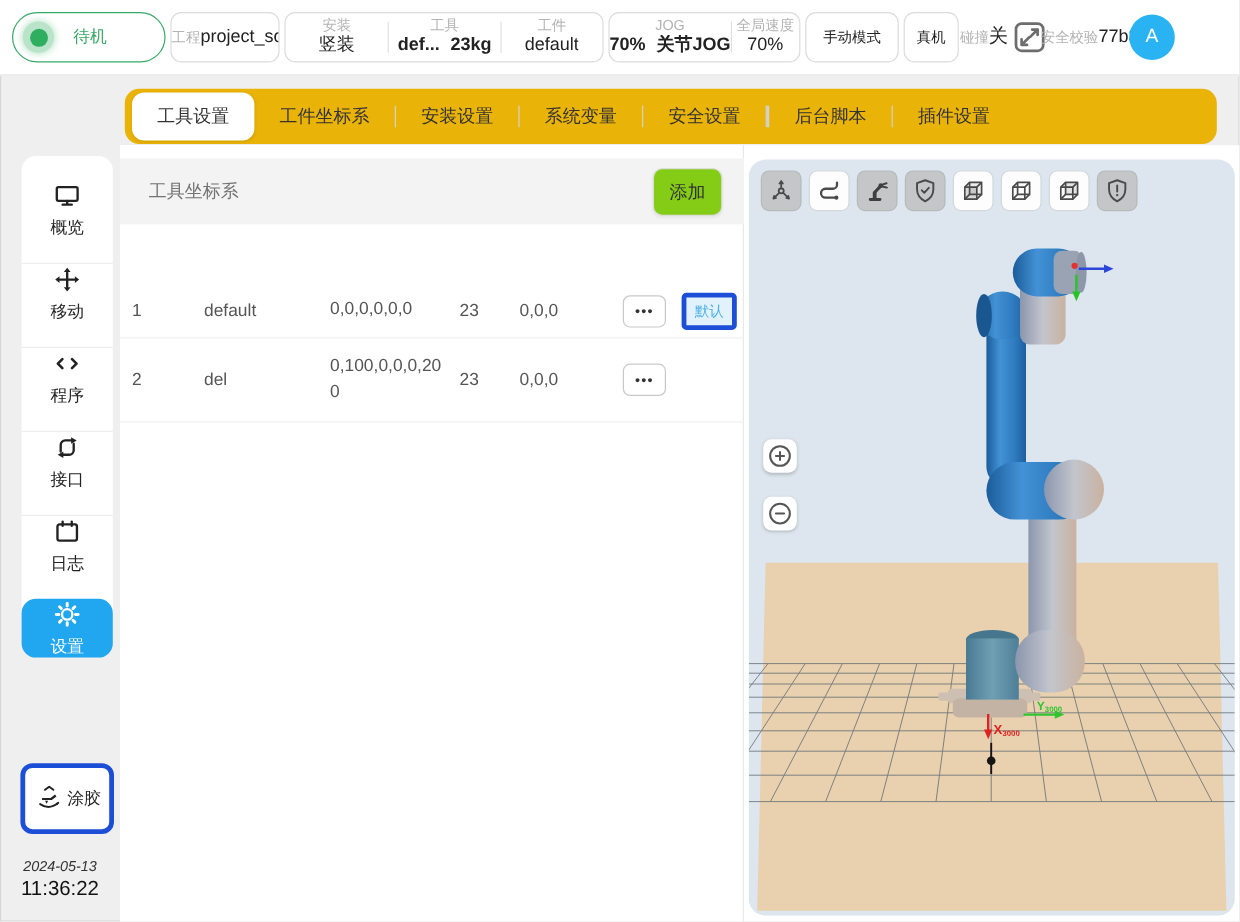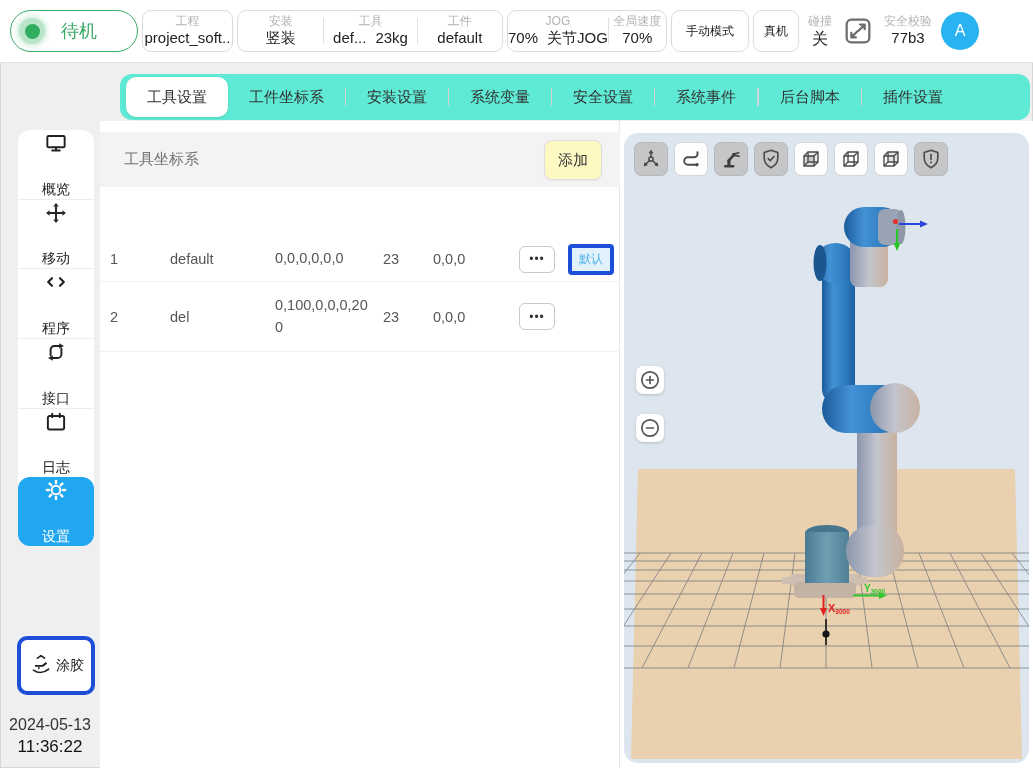--- a/index.html
+++ b/index.html
@@ -6,59 +6,59 @@
   html,body { width:1033px; height:768px; }
   body { font-family:"Liberation Sans","DejaVu Sans",sans-serif; background:#efefef; color:#222; overflow:hidden; }
   #app { position:relative; width:1033px; height:768px; background:#efefef; outline:1px solid #d6d6d6; outline-offset:-1px; }
 
   
   .topbar { position:absolute; left:0; top:0; width:1033px; height:63px; background:#fff;
             border-bottom:1px solid #e3e3e3; display:flex; align-items:center; gap:4px; padding:0 6px 0 10px; }
   .pill { height:42px; border:1.5px solid #3aa968; border-radius:21px; display:flex; align-items:center; gap:16px; padding:0 18px 0 8px; width:128px; background:#fff; }
   .dot-wrap { width:26px; height:26px; border-radius:50%; background:#b9e4c9; display:flex; align-items:center; justify-content:center; box-shadow:0 0 6px 1px #b9e4c9; }
   .dot { width:15px; height:15px; border-radius:50%; background:#2fae60; }
-  .status-text { color:#3aa968; font-size:18px;font-family:Liberation Serif, serif; }
+  .status-text { color:#3aa968; font-size:14px;font-family:Liberation Serif, serif; }
   .tb-box { height:42px; border:1px solid #dcdcdc; border-radius:9px; background:#fff; display:flex; align-items:center; justify-content:center; }
-  .tb-col { display:flex; flex-direction:column; align-items:center; justify-content:center; line-height:1.25; }
+  .tb-col { display:flex; flex-direction:row; align-items:center; justify-content:center; line-height:1.25; }
   .tb-label { font-size:12px; color:#b3b3b3; white-space:nowrap; }
   .tb-value { font-size:15px; color:#222; white-space:nowrap; max-width:86px; overflow:hidden; }
   .tb-sec { display:flex; flex-direction:column; align-items:center; justify-content:center; line-height:1.25; height:100%; }
   .tb-vdiv { width:1px; height:26px; background:#e0e0e0; }
-  .tb-row { display:flex; gap:9px; align-items:baseline; }
+  .tb-row { display:flex; gap:9px; align-items:baseline;font-weight:bold; }
   .tb-btn { font-size:12px; color:#222; cursor:pointer; }
   .exp-btn { width:34px; height:34px; background:#fff; border:none; display:flex; align-items:center; justify-content:center; cursor:pointer; }
   .avatar { width:38px; height:38px; border-radius:50%; background:#2ab3f3; color:#fff; font-size:16px; display:flex; align-items:center; justify-content:center; flex:none; }
 
   
-  .tabbar { position:absolute; left:120px; top:74px; width:910px; height:46px; background:#5eead4; border-radius:12px; display:flex; align-items:center; padding:0 6px; }
+  .tabbar { position:absolute; left:104px; top:74px; width:910px; height:46px; background:#eab308; border-radius:12px; display:flex; align-items:center; padding:0 6px; }
   .tab { height:40px; display:flex; align-items:center; padding:0 21px; font-size:15px; color:#333; cursor:pointer; white-space:nowrap; }
   .tab.active { background:#fff; border-radius:10px; box-shadow:0 1px 3px rgba(0,0,0,.10); }
   .tab-div { width:1px; height:18px; background:#d2d2d2; flex:none; }
 
   
   .main-white { position:absolute; left:100px; top:121px; width:933px; height:647px; background:#fff; }
 
   
   .sidebar { position:absolute; left:18px; top:130px; width:76px; height:416px; background:#fff; border-radius:12px; display:flex; flex-direction:column; }
-  .side-item { flex:1; display:flex; flex-direction:column; align-items:center; justify-content:space-between; gap:5px; cursor:pointer; border-top:1px solid #ededed; }
+  .side-item { flex:1; display:flex; flex-direction:column; align-items:center; justify-content:flex-start; gap:5px; cursor:pointer; border-top:1px solid #ededed;margin-top:20px; }
   .side-item:first-child { border-top:none; }
   .side-item .lbl { font-size:14px; color:#222; }
   .side-item.active { background:#21a6f0; border-radius:12px; border-top:none; }
   .side-item.active .lbl { color:#fff; }
   .plugin-box { position:absolute; left:17px; top:636px; width:78px; height:59px; background:#fff; border:4px solid #1d4ed8; border-radius:10px; display:flex; flex-direction:row; align-items:center; justify-content:center; gap:2px; cursor:pointer; }
   .plugin-box .lbl { font-size:14px; color:#222; }
   .clock { position:absolute; left:0; top:714px; width:100px; text-align:center; line-height:1.35; }
-  .clock .d { font-size:16px; color:#333; }
+  .clock .d { font-size:12px; color:#333;font-style:italic; }
   .clock .t { font-size:17px; color:#111; }
 
   
   .panel { position:absolute; left:0; top:0; width:520px; height:647px; background:#fff; border-right:1px solid #e8e8e8; }
   .panel-head { position:absolute; left:0; top:11px; width:520px; height:55px; background:#f3f3f3; display:flex; align-items:center; }
   .panel-title { margin-left:24px; font-size:15px; color:#737373; }
-  .add-btn { position:absolute; right:18px; top:8px; width:58px; height:40px; background:#fef9c3; border:1px solid #ddd; border-radius:8px; font-size:15px; color:#333; cursor:pointer; box-shadow:0 1px 2px rgba(0,0,0,.05); }
+  .add-btn { position:absolute; right:18px; top:8px; width:58px; height:40px; background:#84cc16; border:1px solid #ddd; border-radius:8px; font-size:15px; color:#333; cursor:pointer; box-shadow:0 1px 2px rgba(0,0,0,.05); }
   .tgrid { display:grid; grid-template-columns:60px 105px 108px 50px 86px 1fr; align-items:center; padding-left:10px; }
   .thead { position:absolute; top:66px; left:0; width:520px; height:50px; border-bottom:1px solid #eee; }
   .thead span { font-size:14.5px; color:#8a8a8a; }
   .trow { position:absolute; left:0; width:520px; border-bottom:1px solid #f0f0f0; font-size:14.5px; color:#555; }
   .trow.r1 { top:116px; height:45px; }
   .trow.r2 { top:161px; height:70px; }
   .cell-pos { word-break:break-all; padding-right:14px; line-height:1.5; }
   .more-btn { width:36px; height:27px; background:#fff; border:1px solid #c9c9c9; border-radius:6px; font-size:12px; letter-spacing:1px; color:#333; cursor:pointer; line-height:1; }
   .op-cell { display:flex; align-items:center; }
   .badge { margin-left:13px; background:#e1f2fc; border:4px solid #1d4ed8; color:#4fb0e6; font-size:12px; padding:3px 7px; border-radius:4px; }
@@ -349,21 +349,20 @@
   <div class="tabbar">
     <div class="tab active">工具设置</div>
     <div class="tab">工件坐标系</div>
     <div class="tab-div"></div>
     <div class="tab">安装设置</div>
     <div class="tab-div"></div>
     <div class="tab">系统变量</div>
     <div class="tab-div"></div>
     <div class="tab">安全设置</div>
     <div class="tab-div"></div>
-    <div class="tab">系统事件</div>
     <div class="tab-div"></div>
     <div class="tab-div"></div>
     <div class="tab">后台脚本</div>
     <div class="tab-div"></div>
     <div class="tab">插件设置</div>
   </div>
 
   <div class="sidebar">
     <div class="side-item">
       <svg width="26" height="26" viewBox="0 0 24 24" fill="none" stroke="#222" stroke-width="1.8" stroke-linecap="round">

